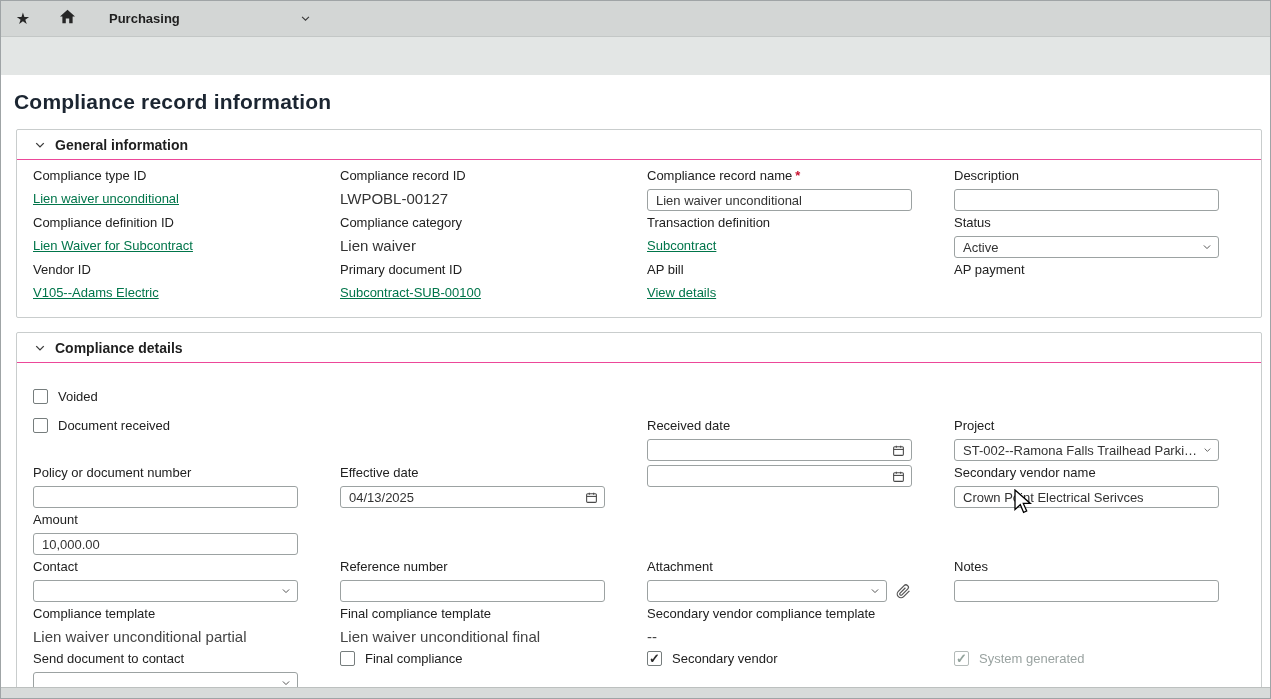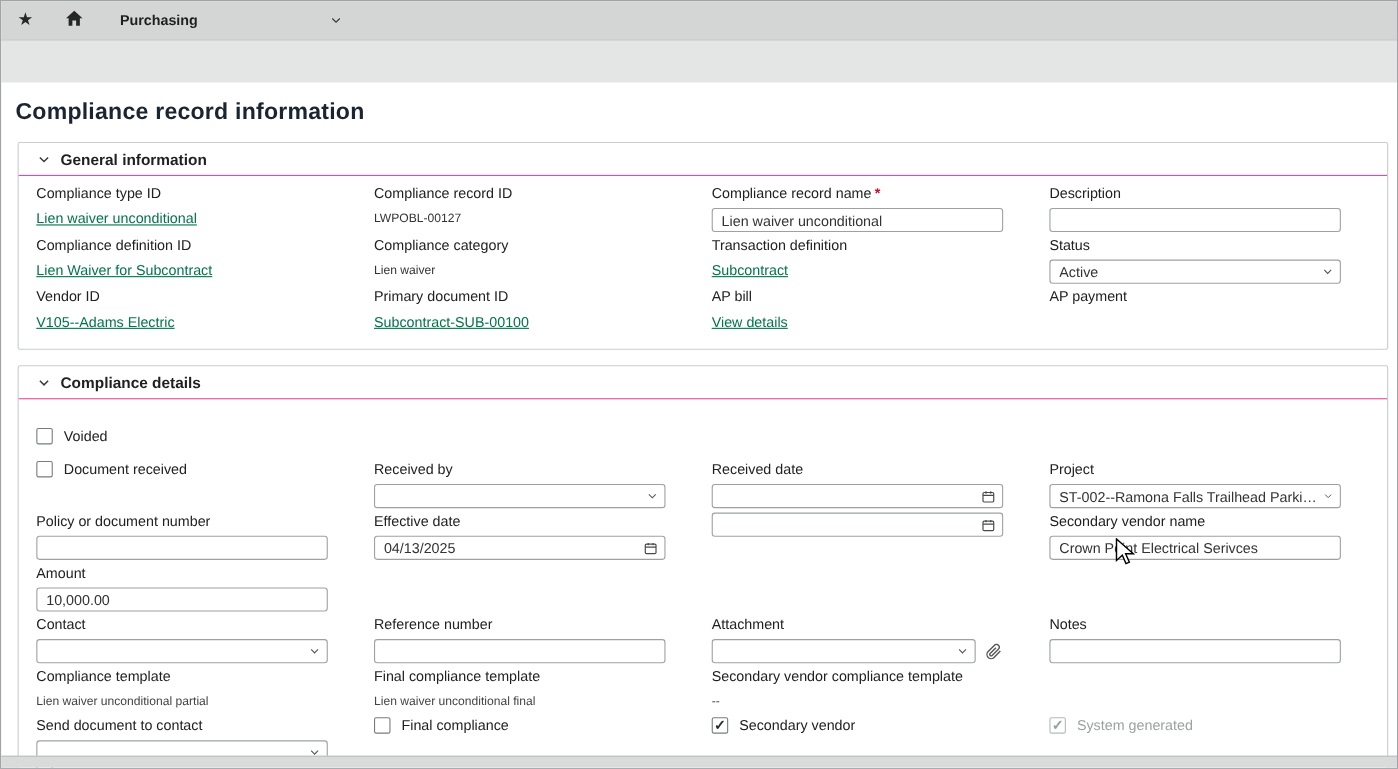--- a/index.html
+++ b/index.html
@@ -43,21 +43,21 @@
   .panel-body { padding:8px 16px 14px 16px; }
   .panel-body.details { padding-top:12px; }
   .row {
     display:grid; grid-template-columns:repeat(4,1fr); column-gap:16px;
     margin-bottom:4px;
   }
   .c1{grid-column:1} .c2{grid-column:2} .c3{grid-column:3} .c4{grid-column:4}
   .cell { min-height:40px; }
   .label { font-size:13px; color:#212121; margin-bottom:5px; line-height:16px; }
   .req { color:#c8102e; margin-left:3px; font-weight:bold; }
-  .value { font-size:11px; color:#333; line-height:20px; }
+  .value { font-size:15px; color:#333; line-height:20px; }
   .muted-value { color:#444; }
   a.link {
     font-size:13px; color:#00754a; text-decoration:underline; line-height:20px;
     cursor:pointer;
   }
   
   .input, .select, .datefield {
     width:265px; height:22px; border:1px solid #9ca2a2; border-radius:3px;
     background:#fff; font-family:"Liberation Sans", sans-serif;
     font-size:13px; color:#333; padding:0 8px;
@@ -215,29 +215,20 @@
           </div>
         </div>
 
         <div class="row">
           <div class="cell c1 checkbox-cell">
             <span class="check-row">
               <span class="checkbox"></span>
               <span class="check-label">Document received</span>
             </span>
           </div>
-          <div class="cell c2">
-            <div class="label">Received by</div>
-            <div class="select">
-              <span class="select-value"></span>
-              <svg width="10" height="10" viewBox="0 0 16 16">
-                  <polyline points="3,5.5 8,10.5 13,5.5" fill="none" stroke="#555" stroke-width="1.6"></polyline>
-                </svg>
-            </div>
-          </div>
           <div class="cell c3">
             <div class="label">Received date</div>
             <div class="datefield">
               <span class="date-value"></span>
               <svg width="13" height="13" viewBox="0 0 24 24" fill="none" stroke="#4a4a4a" stroke-width="2">
                   <rect x="3" y="5" width="18" height="16" rx="2"></rect>
                   <line x1="8" y1="3" x2="8" y2="7"></line>
                   <line x1="16" y1="3" x2="16" y2="7"></line>
                   <line x1="3" y1="10" x2="21" y2="10"></line>
                 </svg>

